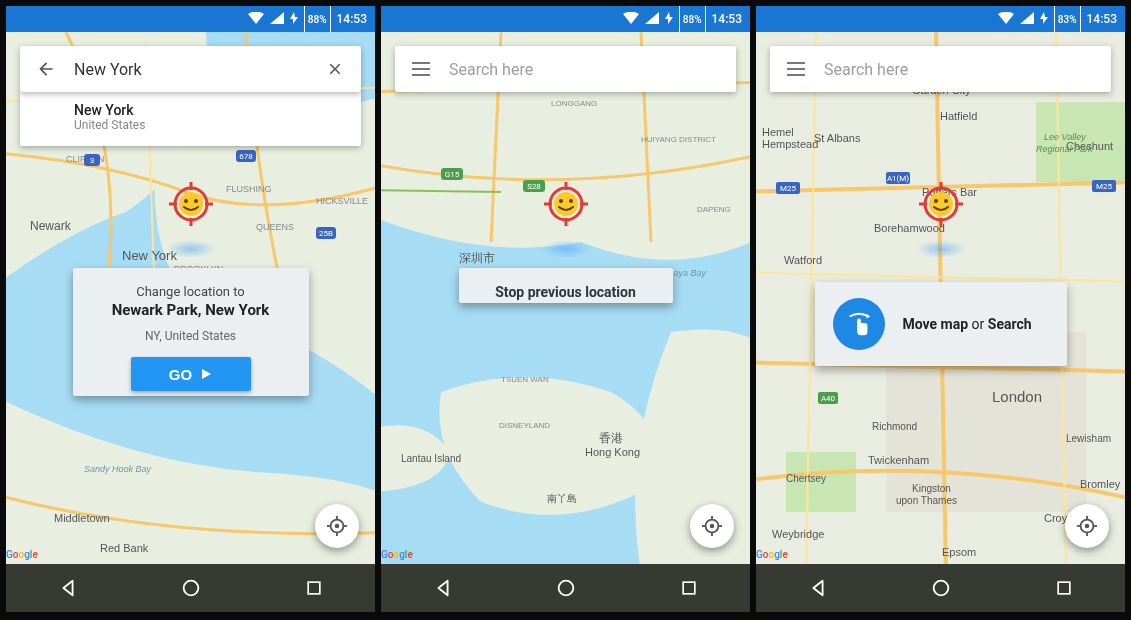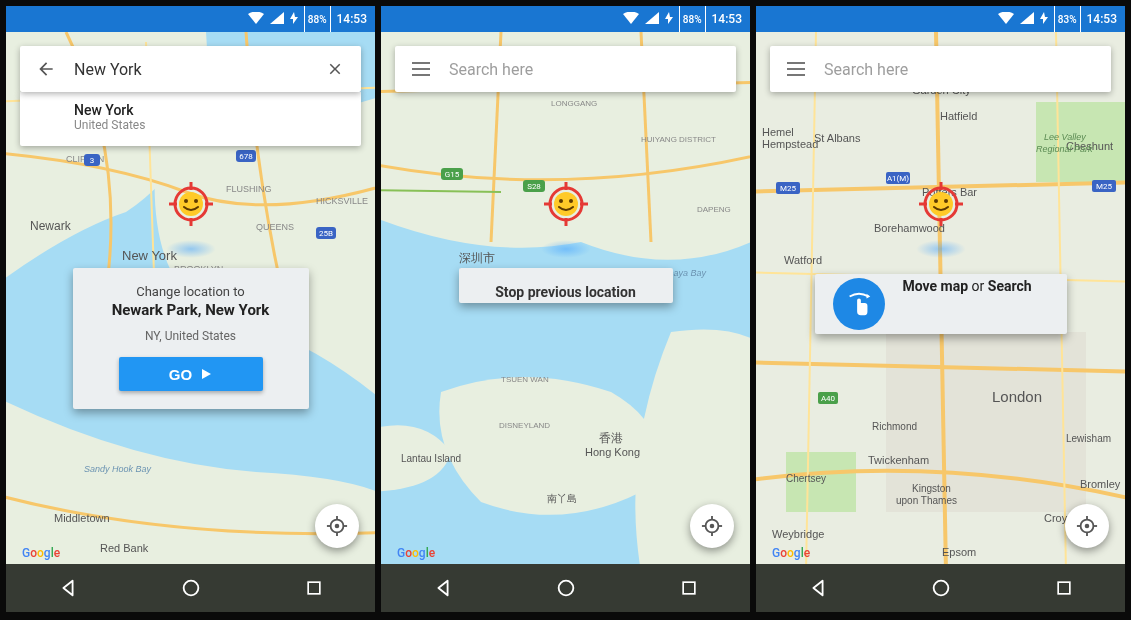--- a/index.html
+++ b/index.html
@@ -112,35 +112,35 @@
     transform: translateX(-50%);
     background: #eceff1;
     box-shadow: 0 4px 10px rgba(0,0,0,0.35);
     border-radius: 2px;
     z-index: 15;
     text-align: center;
   }
   .card1 {
     top: 262px;
     width: 236px;
-    padding: 16px 18px 18px;
+    padding: 16px 18px 5px;
   }
   .card1 .l1 { font-size: 13px; color: #444; }
   .card1 .l2 { font-size: 15px; font-weight: 700; color: #222; margin-top: 2px; }
   .card1 .l3 { font-size: 12px; color: #666; margin-top: 10px; }
   .btn-blue {
     margin-top: 14px;
     background: #2196f3;
     color: #fff;
     font-weight: 700;
     font-size: 15px;
     border: none;
     border-radius: 2px;
     height: 34px;
-    width: 144px;
+    width: 120px;
     display: inline-flex;
     align-items: center;
     justify-content: center;
     gap: 8px;
     cursor: pointer;
     box-shadow: 0 2px 4px rgba(0,0,0,0.3);
   }
   .card2 {
     top: 262px;
     width: 214px;
@@ -158,25 +158,25 @@
     height: 32px;
     width: 100px;
     display: inline-flex;
     align-items: center;
     justify-content: center;
     gap: 8px;
     cursor: pointer;
     box-shadow: 0 2px 4px rgba(0,0,0,0.3);
   }
   .card3 {
-    top: 268px;
+    top: 276px;
     width: 252px;
-    padding: 4px 18px;
+    padding: 16px 18px;
     display: flex;
-    align-items: flex-start;
+    align-items: center;
     gap: 18px;
     text-align: left;
   }
   .card3 .circle {
     width: 52px; height: 52px; border-radius: 50%;
     background: #1e88e5;
     display: flex; align-items: center; justify-content: center;
     flex-shrink: 0;
   }
   .card3 .l1 { font-size: 14px; color: #222; }
@@ -189,23 +189,23 @@
     width: 44px; height: 44px;
     background: #fff;
     border-radius: 50%;
     box-shadow: 0 3px 8px rgba(0,0,0,0.4);
     display: flex; align-items: center; justify-content: center;
     z-index: 18;
   }
   
   .watermark {
     position: absolute;
-    left: 16px;
+    left: 0;
     bottom: 52px;
-    font-size: 12px;
+    font-size: 10px;
     font-weight: 500;
     color: #666;
     z-index: 8;
   }
   .watermark span:nth-child(1){color:#4285f4}
   .watermark span:nth-child(2){color:#ea4335}
   .watermark span:nth-child(3){color:#fbbc05}
   .watermark span:nth-child(4){color:#4285f4}
   .watermark span:nth-child(5){color:#34a853}
   .watermark span:nth-child(6){color:#ea4335}

